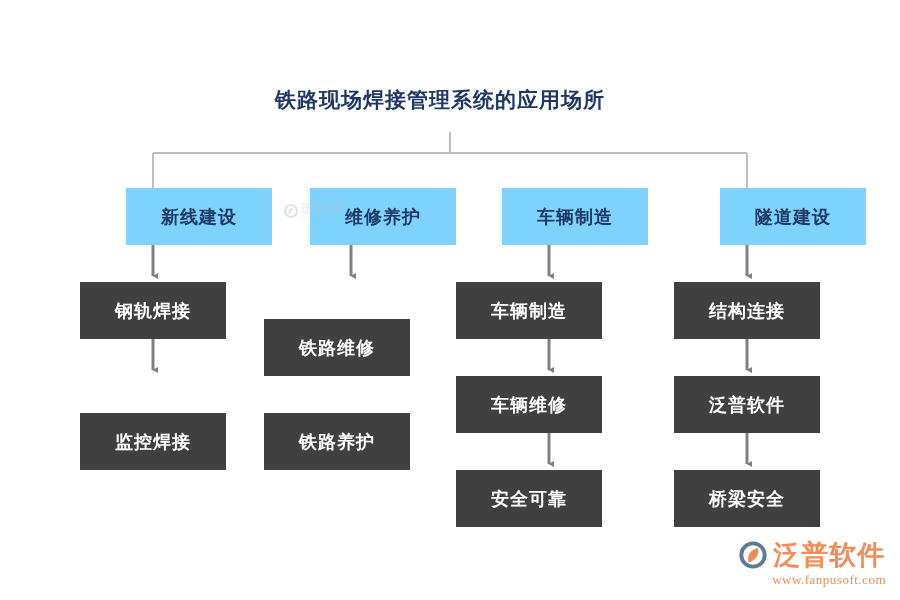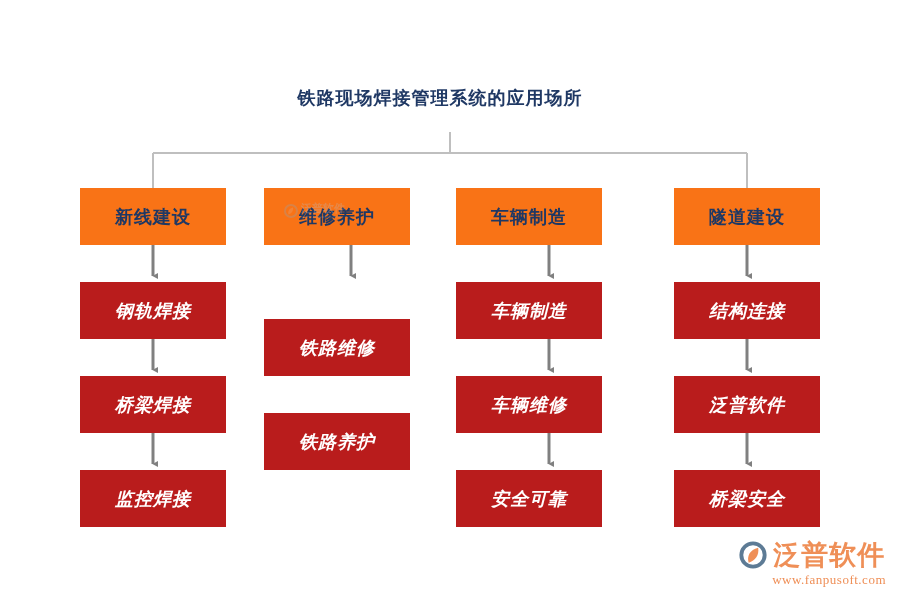--- a/index.html
+++ b/index.html
@@ -21,21 +21,21 @@
     height: 600px;
   }
 
   
   .title {
     position: absolute;
     left: 0;
     top: 86px;
     width: 880px;
     text-align: center;
-    font-size: 18px;
+    font-size: 21px;
     font-weight: bold;
     letter-spacing: 1px;
     color: #1f3864;
     font-family: "Liberation Serif", "DejaVu Serif", serif;
     white-space: nowrap;
   }
 
   
   #connectors {
     position: absolute;
@@ -62,28 +62,28 @@
     font-size: 18px;
     font-weight: bold;
     letter-spacing: 1px;
     box-sizing: border-box;
     position: relative;
     z-index: 3;
     font-family: "Liberation Serif", "DejaVu Serif", serif;
   }
 
   .node.head {
-    background: #f97316;
+    background: #7dd3fc;
     color: #1f3864;
+    margin-left: 46px;
   }
 
   .node.sub {
-    background: #b91c1c;
+    background: #404040;
     color: #ffffff;
-    font-style: italic;
   }
 
   .gap {
     height: 37px;
   }
 
   
   .logo {
     position: absolute;
     right: 14px;
@@ -185,21 +185,20 @@
     <line x1="747" y1="245" x2="747" y2="276" stroke="#808080" stroke-width="3" marker-end="url(#arrowhead)"></line>
     <line x1="747" y1="339" x2="747" y2="370" stroke="#808080" stroke-width="3" marker-end="url(#arrowhead)"></line>
     <line x1="747" y1="433" x2="747" y2="464" stroke="#808080" stroke-width="3" marker-end="url(#arrowhead)"></line>
   </svg>
 
   <div class="column" style="left:80px;">
     <div class="node head">新线建设</div>
     <div class="gap"></div>
     <div class="node sub">钢轨焊接</div>
     <div class="gap"></div>
-    <div class="node sub">桥梁焊接</div>
     <div class="gap"></div>
     <div class="node sub">监控焊接</div>
   </div>
 
   <div class="column" style="left:264px;">
     <div class="node head">维修养护</div>
     <div class="gap"></div>
     <div class="gap"></div>
     <div class="node sub">铁路维修</div>
     <div class="gap"></div>

